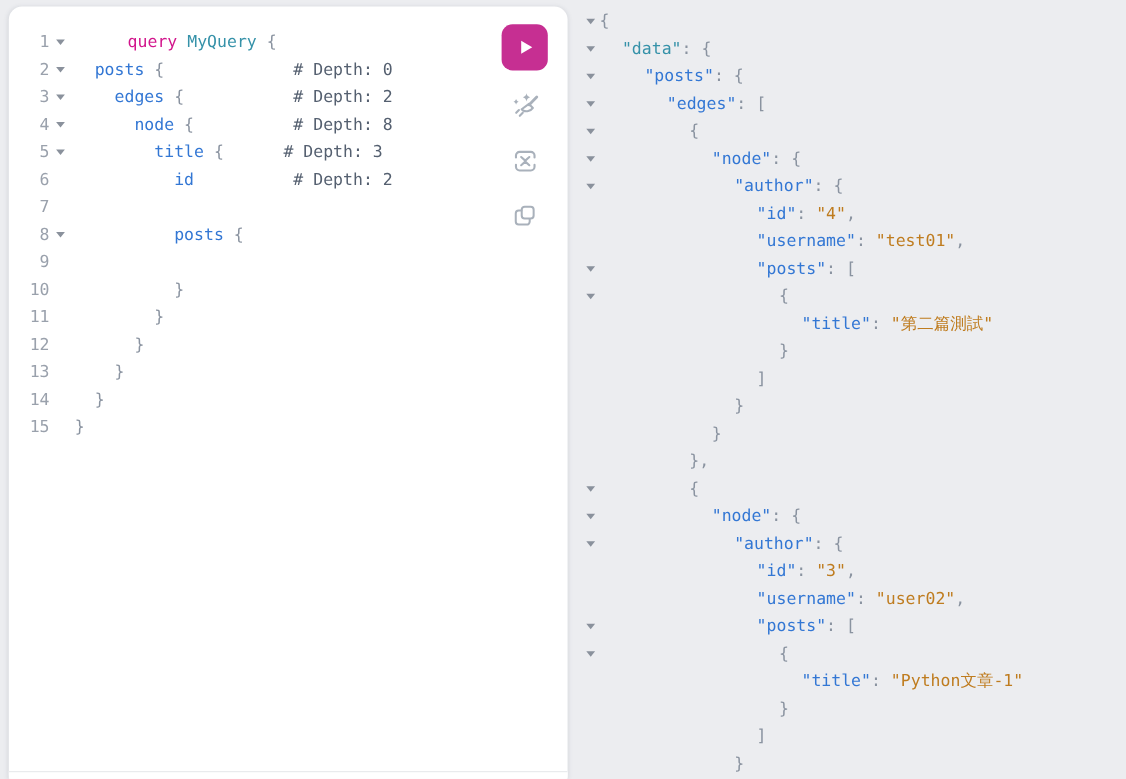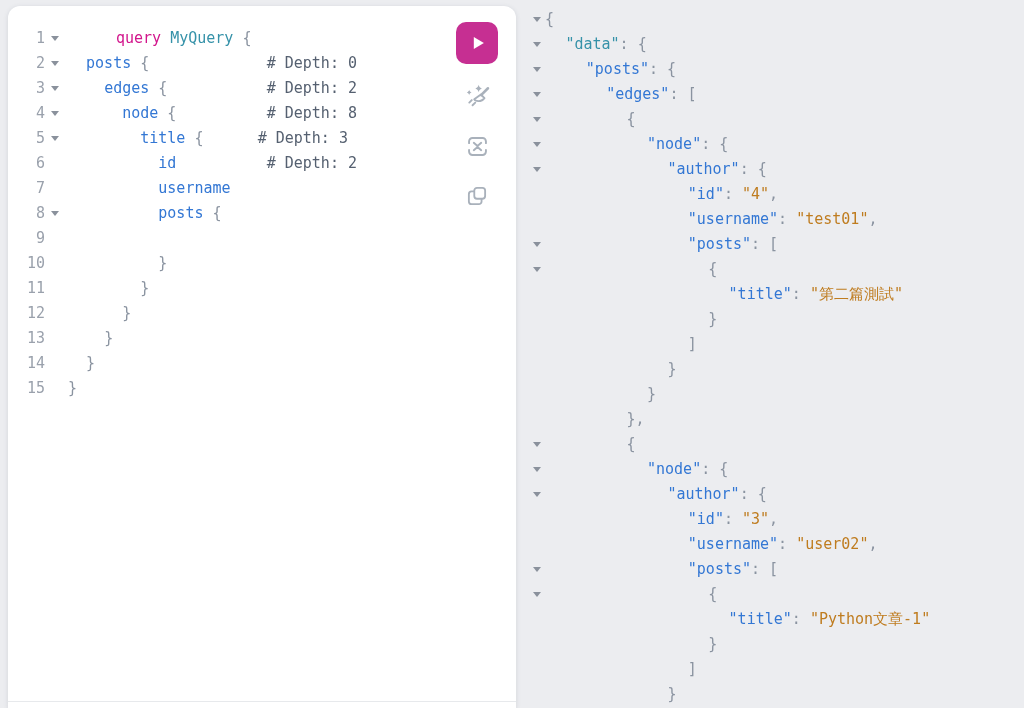--- a/index.html
+++ b/index.html
@@ -58,21 +58,21 @@
 
   <div class="editor-card">
     <div class="editor-scroll">
       <div id="editor-lines">
           <div class="line"><span class="lnum">1</span><span class="fold-cell"><span class="fold-arrow"></span></span><span class="code-text"><span class="tok-kw">query</span><span class="tok-pu"> </span><span class="tok-def">MyQuery</span><span class="tok-pu"> {</span></span></div>
           <div class="line"><span class="lnum">2</span><span class="fold-cell"><span class="fold-arrow"></span></span><span class="code-text"><span class="tok-pl">  </span><span class="tok-prop">posts</span><span class="tok-pu"> {</span><span class="tok-cm">             # Depth: 0</span></span></div>
           <div class="line"><span class="lnum">3</span><span class="fold-cell"><span class="fold-arrow"></span></span><span class="code-text"><span class="tok-pl">    </span><span class="tok-prop">edges</span><span class="tok-pu"> {</span><span class="tok-cm">           # Depth: 2</span></span></div>
           <div class="line"><span class="lnum">4</span><span class="fold-cell"><span class="fold-arrow"></span></span><span class="code-text"><span class="tok-pl">      </span><span class="tok-prop">node</span><span class="tok-pu"> {</span><span class="tok-cm">          # Depth: 8</span></span></div>
           <div class="line"><span class="lnum">5</span><span class="fold-cell"><span class="fold-arrow"></span></span><span class="code-text"><span class="tok-pl">        </span><span class="tok-prop">title</span><span class="tok-pu"> {</span><span class="tok-cm">      # Depth: 3</span></span></div>
           <div class="line"><span class="lnum">6</span><span class="fold-cell"></span><span class="code-text"><span class="tok-pl">          </span><span class="tok-prop">id</span><span class="tok-cm">          # Depth: 2</span></span></div>
-          <div class="line"><span class="lnum">7</span><span class="fold-cell"></span><span class="code-text"><span class="tok-pl">          </span><span class="tok-prop">username</span></span></div>
+          <div class="line"><span class="lnum">7</span><span class="fold-cell"></span></div>
           <div class="line"><span class="lnum">8</span><span class="fold-cell"><span class="fold-arrow"></span></span><span class="code-text"><span class="tok-pl">          </span><span class="tok-prop">posts</span><span class="tok-pu"> {</span></span></div>
           <div class="line"><span class="lnum">9</span><span class="fold-cell"></span></div>
           <div class="line"><span class="lnum">10</span><span class="fold-cell"></span><span class="code-text"><span class="tok-pl">          </span><span class="tok-pu">}</span></span></div>
           <div class="line"><span class="lnum">11</span><span class="fold-cell"></span><span class="code-text"><span class="tok-pl">        </span><span class="tok-pu">}</span></span></div>
           <div class="line"><span class="lnum">12</span><span class="fold-cell"></span><span class="code-text"><span class="tok-pl">      </span><span class="tok-pu">}</span></span></div>
           <div class="line"><span class="lnum">13</span><span class="fold-cell"></span><span class="code-text"><span class="tok-pl">    </span><span class="tok-pu">}</span></span></div>
           <div class="line"><span class="lnum">14</span><span class="fold-cell"></span><span class="code-text"><span class="tok-pl">  </span><span class="tok-pu">}</span></span></div>
           <div class="line"><span class="lnum">15</span><span class="fold-cell"></span><span class="code-text"><span class="tok-pu">}</span></span></div>
         </div>
     </div>

